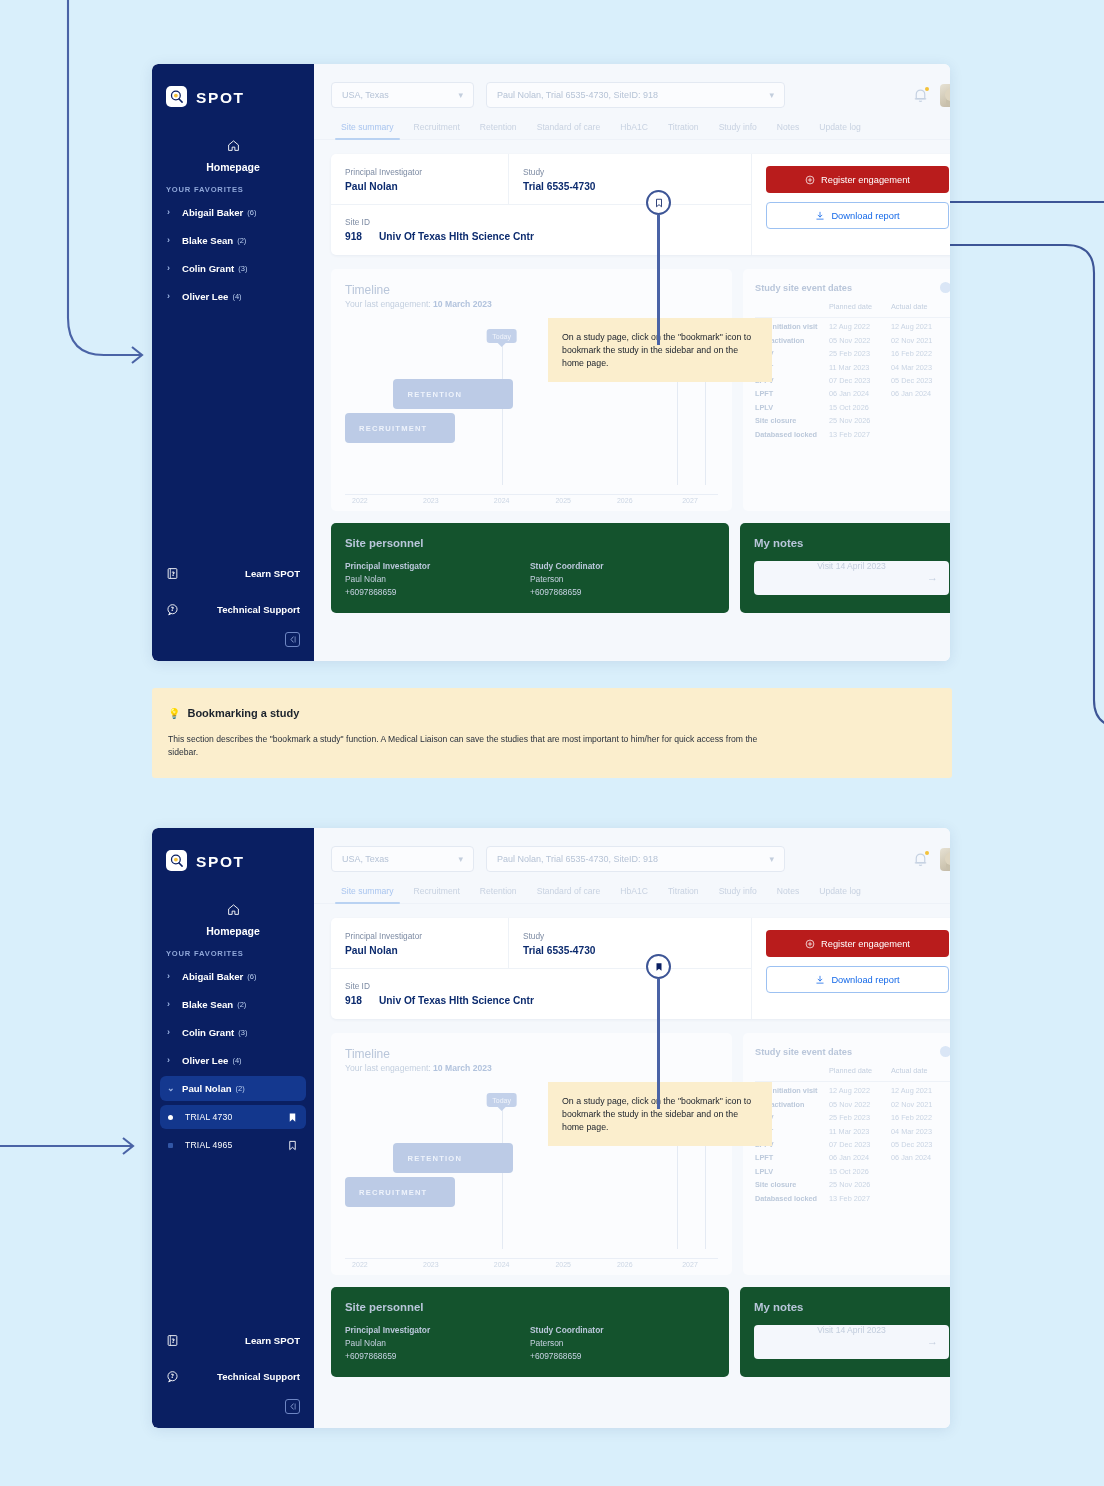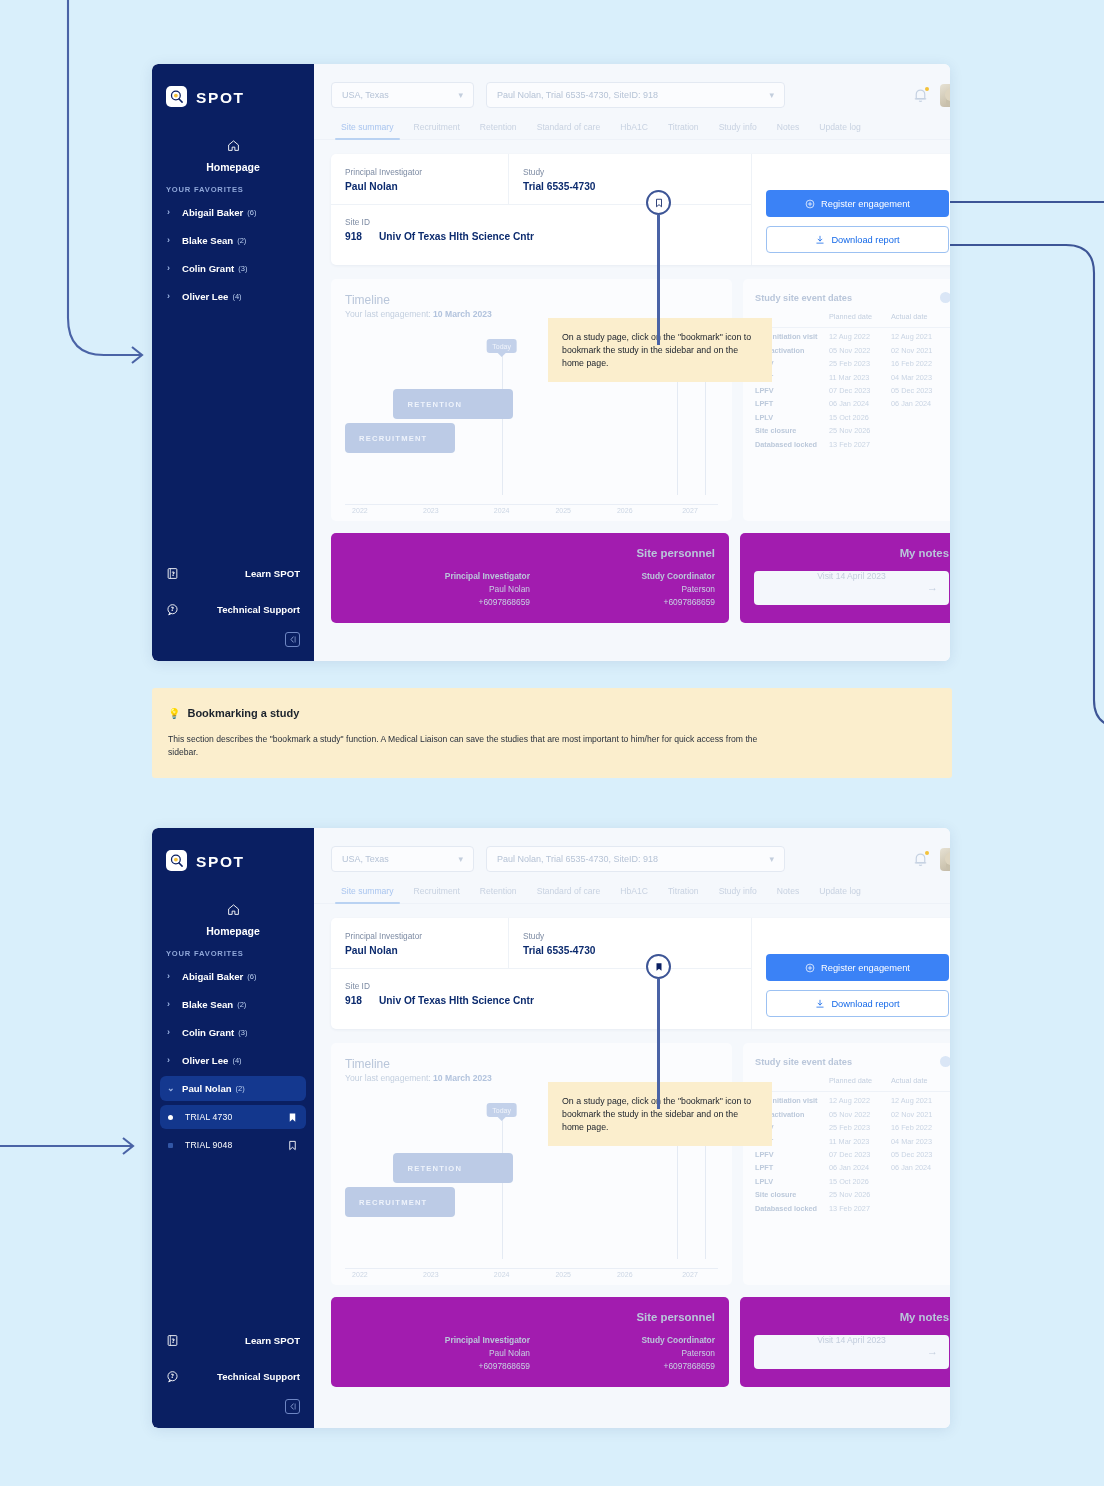--- a/index.html
+++ b/index.html
@@ -139,21 +139,21 @@
   .site-row { padding:12px 0 13px 14px; display:flex; align-items:baseline; gap:0; flex-direction:column;}
   .site-vals { display:flex; gap:17px; align-items:baseline; }
   .card-right {
     width:212px; border-left:1px solid #eef2f7; padding:12px 14px;
     display:flex; flex-direction:column; gap:9px;
   }
   .btn {
     height:27px; border-radius:4px; display:flex; align-items:center; justify-content:center; gap:6px;
     font-size:9.3px; font-weight:500;
   }
-  .btn.primary { background:#3b82f6; color:#fff;margin-top:24px; }
+  .btn.primary { background:#b91c1c; color:#fff; }
   .btn.ghost { background:#fff; color:#1569e8; border:1px solid #9cc1f2; }
 
   
   .panels { display:flex; gap:11px; margin:14px 17px 0 17px; }
   .tl-card { flex:1; background:#fbfcfe; border-radius:5px; padding:14px 0 0 0; position:relative; height:242px; }
   .tl-title { font-size:12px; font-weight:400; color:#b9c6da; padding:0 14px; }
   .tl-sub { font-size:8.6px; color:#c3cfdf; padding:2px 14px 0 14px; }
   .tl-sub b { color:#b2c3dd; }
   .tl-plot { position:absolute; left:14px; right:14px; top:62px; bottom:26px; }
   .vline { position:absolute; top:14px; bottom:0; width:1px; background:#e4eaf3; }
@@ -183,21 +183,21 @@
     font-size:7.3px; font-weight:400; color:#c3cfdf; text-align:left;
     padding:0 0 6px 0; border-bottom:1px solid #eef2f8;
   }
   .ev-table td { font-size:7.3px; color:#c9d4e3; padding:4.4px 0 0 0; }
   .ev-table td.ev-n { font-weight:700; color:#bcc9db; }
   .ev-table th.c2, .ev-table td.c2 { width:62px; }
   .ev-table th.c3, .ev-table td.c3 { width:60px; }
 
   
   .bottoms { display:flex; gap:11px; margin:12px 17px 0 17px; }
-  .bp { flex:1; background:#a21caf; border-radius:5px; padding:14px 14px 16px 14px;text-align:right; }
+  .bp { flex:1; background:#14532d; border-radius:5px; padding:14px 14px 16px 14px; }
   .bp.notes { width:223px; flex:0 0 223px; }
   .bp-title { font-size:11.4px; font-weight:700; color:#b9c6da; }
   .persons { display:flex; margin-top:12px; }
   .person { width:185px; }
   .p-role { font-size:8.4px; font-weight:700; color:#bac7da; }
   .p-name { font-size:8.4px; color:#c7d2e2; margin-top:3px; }
   .p-tel { font-size:8.4px; color:#c7d2e2; margin-top:3px; }
   .note-row {
     margin-top:12px; height:34px; background:#f4f7fc; border-radius:4px;
     display:flex; align-items:center; padding:0 11px; font-size:8.6px; color:#c2cddd;flex-direction:column;
@@ -591,21 +591,21 @@
           <span class="bullet"></span>
           <span class="study-label">TRIAL 4730</span>
           <span class="bm">
             <svg width="11" height="13" viewBox="0 0 24 24">
                 <path d="M6 3 H18 V21 L12 16 L6 21 Z" fill="#ffffff"></path>
               </svg>
           </span>
         </div>
         <div class="study-item">
           <span class="bullet dim"></span>
-          <span class="study-label">TRIAL 9048</span>
+          <span class="study-label">TRIAL 4965</span>
           <span class="bm">
             <svg width="11" height="13" viewBox="0 0 24 24">
                 <path d="M6 3 H18 V21 L12 16 L6 21 Z" fill="none" stroke="#ffffff" stroke-width="2"></path>
               </svg>
           </span>
         </div>
       </div>
 
       <div class="sb-bottom">
         <div class="sb-link">

